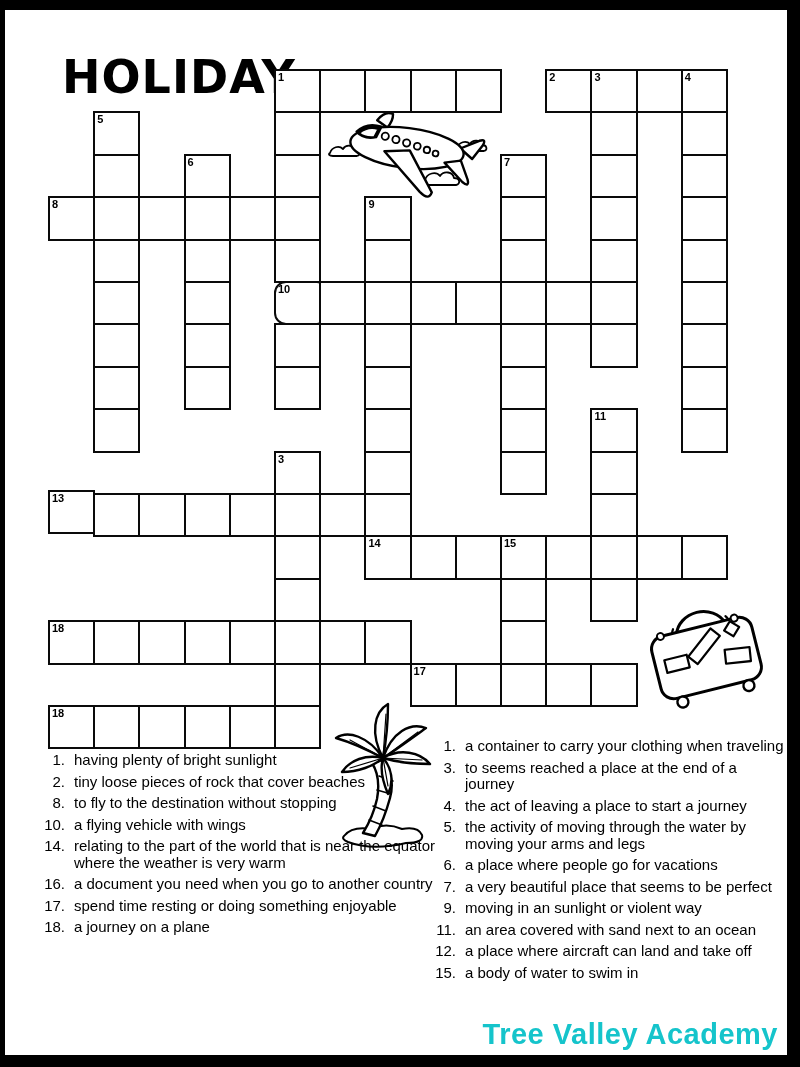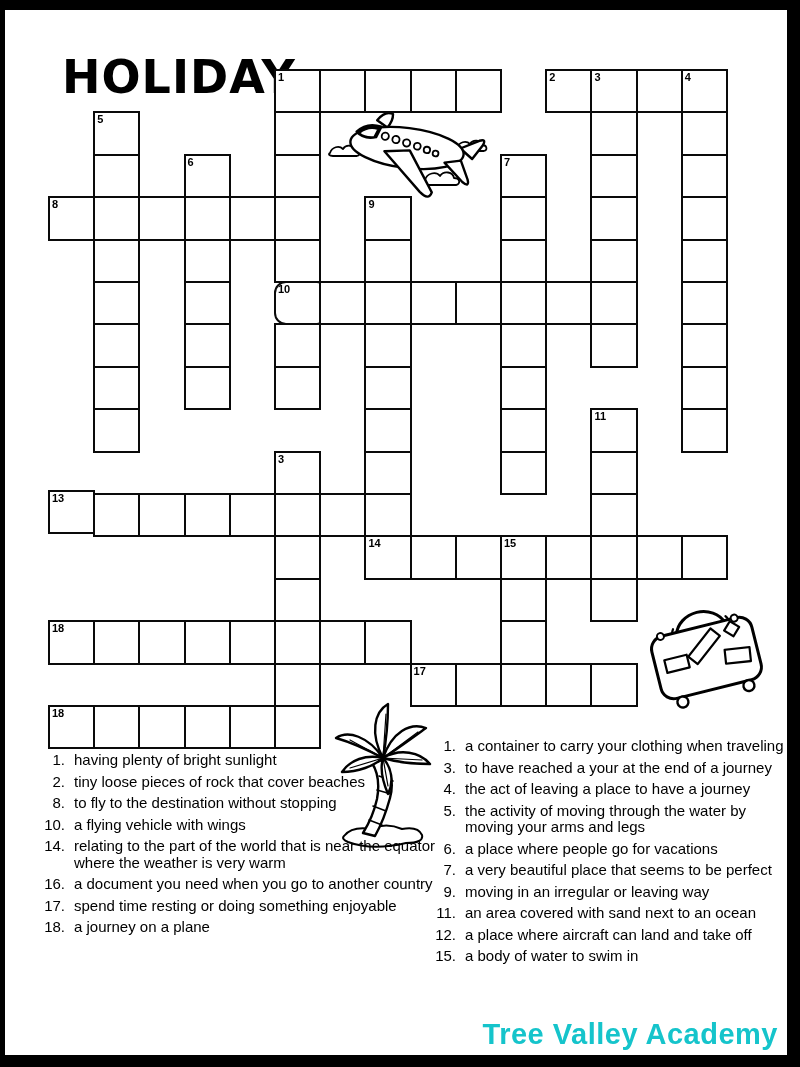--- a/index.html
+++ b/index.html
@@ -335,41 +335,41 @@
   </div>
 
   <div class="clues down" style="left:432px;top:738px;width:356px;">
     <div id="down-list">
         <div class="clue">
           <span class="cnum">1.</span>
           <span class="ctxt">a container to carry your clothing when traveling</span>
         </div>
         <div class="clue">
           <span class="cnum">3.</span>
-          <span class="ctxt">to have reached a your at the end of a journey</span>
+          <span class="ctxt">to seems reached a place at the end of a journey</span>
         </div>
         <div class="clue">
           <span class="cnum">4.</span>
-          <span class="ctxt">the act of leaving a place to have a journey</span>
+          <span class="ctxt">the act of leaving a place to start a journey</span>
         </div>
         <div class="clue">
           <span class="cnum">5.</span>
           <span class="ctxt">the activity of moving through the water by moving your arms and legs</span>
         </div>
         <div class="clue">
           <span class="cnum">6.</span>
           <span class="ctxt">a place where people go for vacations</span>
         </div>
         <div class="clue">
           <span class="cnum">7.</span>
           <span class="ctxt">a very beautiful place that seems to be perfect</span>
         </div>
         <div class="clue">
           <span class="cnum">9.</span>
-          <span class="ctxt">moving in an irregular or leaving way</span>
+          <span class="ctxt">moving in an sunlight or violent way</span>
         </div>
         <div class="clue">
           <span class="cnum">11.</span>
           <span class="ctxt">an area covered with sand next to an ocean</span>
         </div>
         <div class="clue">
           <span class="cnum">12.</span>
           <span class="ctxt">a place where aircraft can land and take off</span>
         </div>
         <div class="clue">

